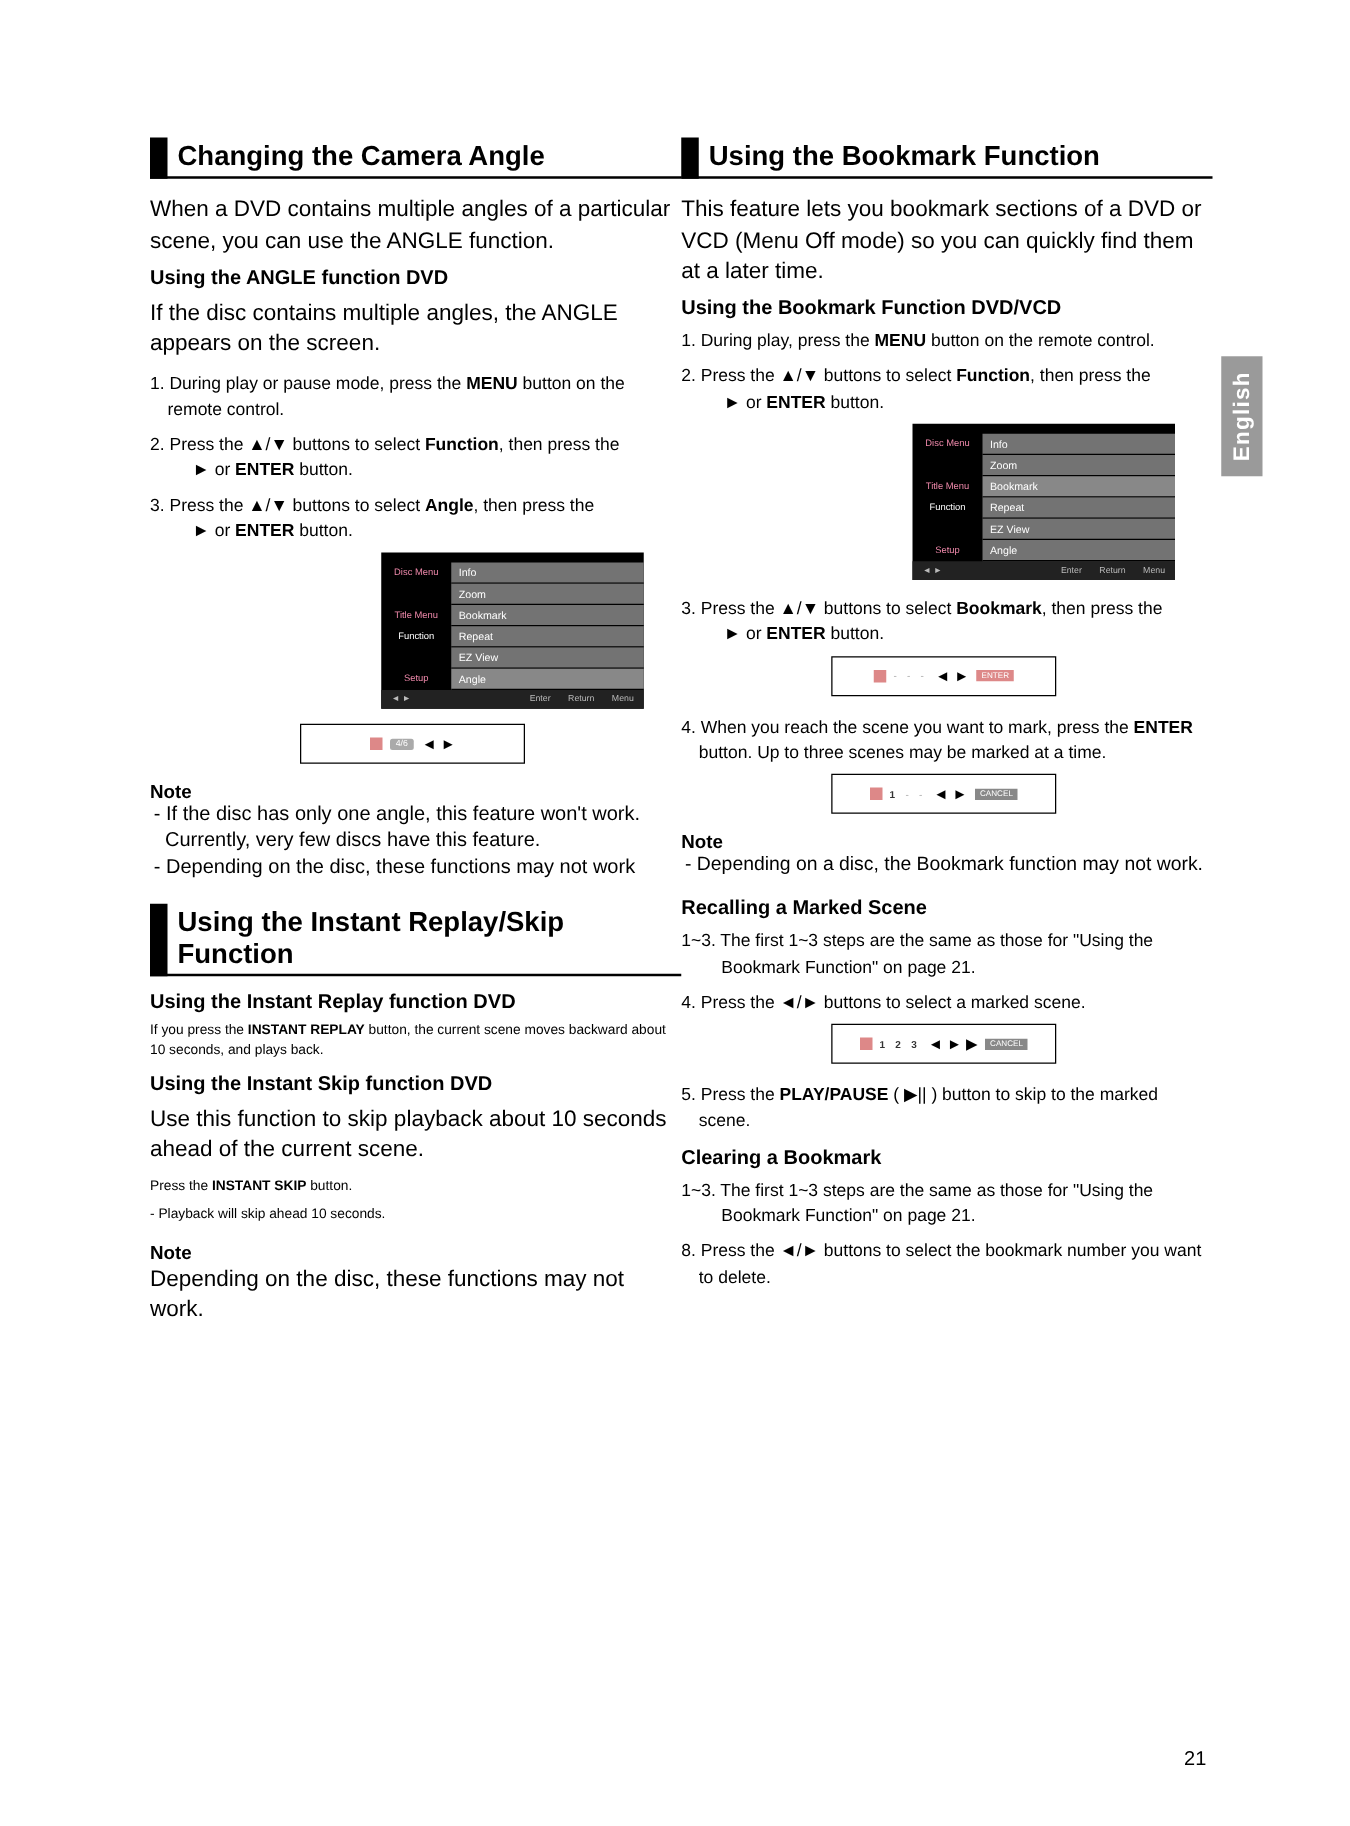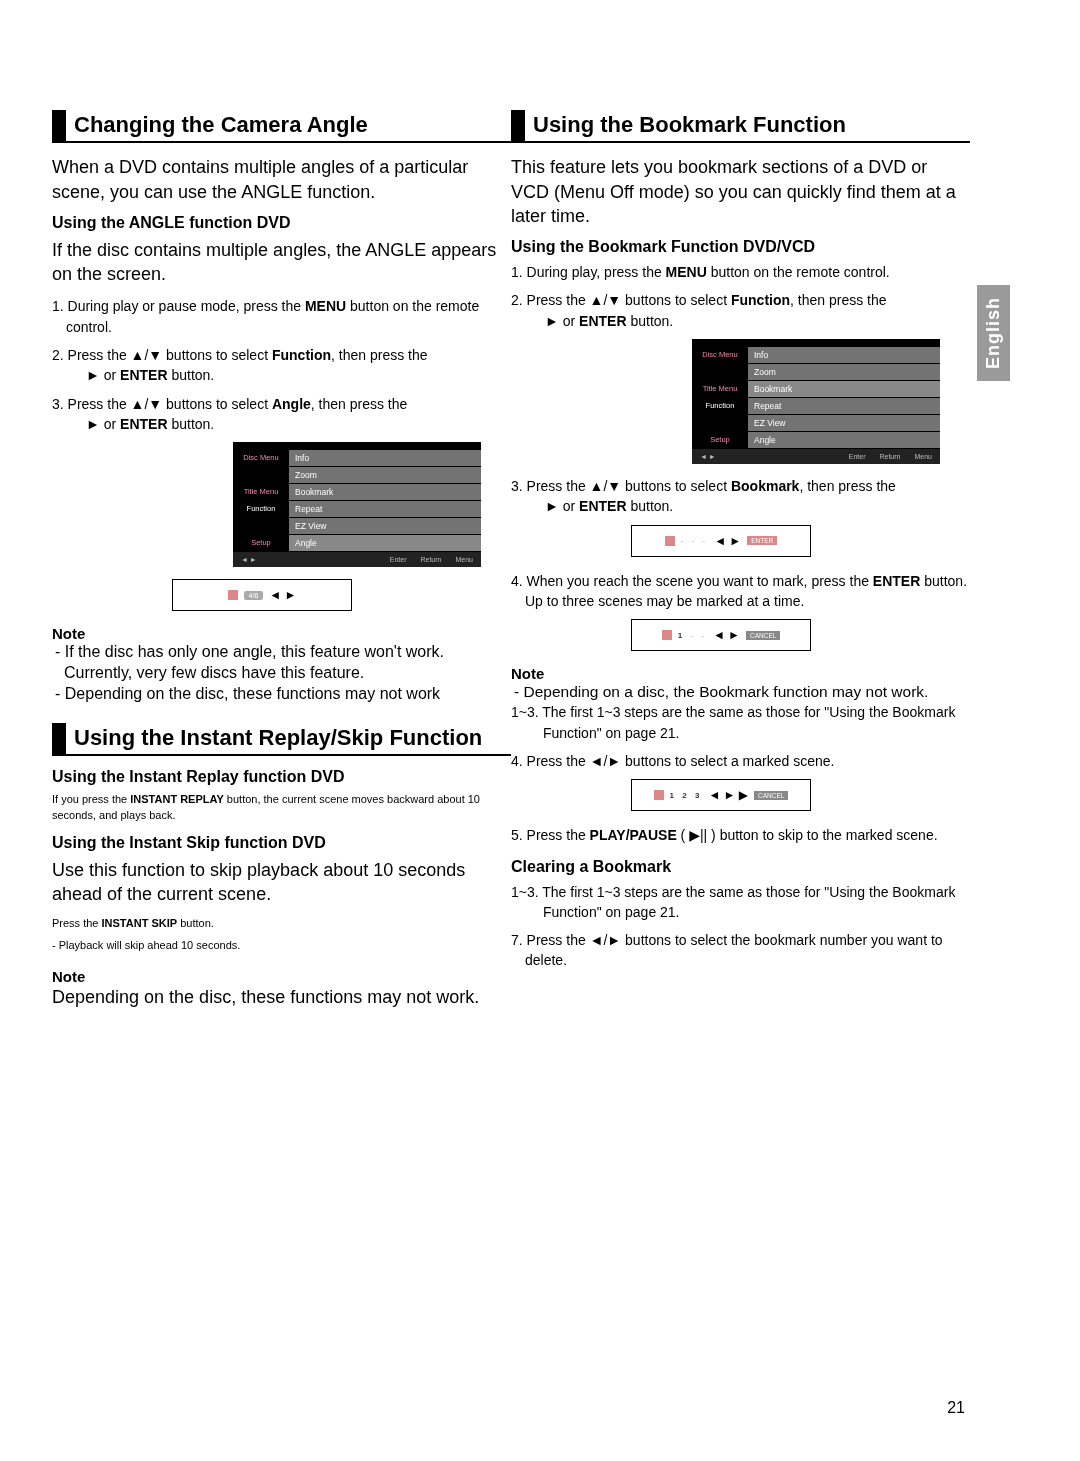--- a/index.html
+++ b/index.html
@@ -5,21 +5,21 @@
   * { box-sizing: border-box; margin: 0; padding: 0; }
   body {
     width: 1080px;
     height: 1461px;
     background: #fff;
     font-family: Arial, Helvetica, sans-serif;
     color: #000;
     position: relative;
   }
   .page {
-    padding: 110px 110px 60px 52px;
+    padding: 110px 110px 60px 120px;
     display: flex;
   }
   .col { flex: 1; min-width: 0; }
   .section-heading {
     border-left: 14px solid #000;
     border-bottom: 2px solid #000;
     padding: 2px 0 4px 8px;
     font-size: 22px;
     font-weight: bold;
     margin-bottom: 12px;
@@ -43,21 +43,21 @@
     color: #fff;
     font-weight: bold;
     font-size: 18px;
     padding: 12px 6px;
     writing-mode: vertical-rl;
     transform: rotate(180deg);
     letter-spacing: 1px;
   }
 
   .osd {
-    width: 248px;
+    width: 210px;
     margin: 6px 0 12px auto;
     background: #000;
     padding: 8px 0 0 0;
     font-size: 8.5px;
     color: #ccc;
   }
   .osd-row { display: flex; align-items: stretch; }
   .osd-left { width: 56px; text-align: center; font-size: 7.5px; padding: 3px 2px; color: #e8a; }
   .osd-right { flex: 1; background: #737373; color: #fff; padding: 3px 6px; border-bottom: 1px solid #000; }
   .osd-right.hl { background: #888; color: #fff; }
@@ -247,35 +247,36 @@
         <span class="ico"></span>
         <span class="nums"><span class="dark">1</span>  -  -</span>
         <span class="glyph">◄ ►</span>
         <span class="btn" style="background:#888;">CANCEL</span>
       </div>
     </div>
 
     <div class="note-head">Note</div>
     <div class="note-item-sm">- Depending on a disc, the Bookmark function may not work.</div>
 
+    <div class="sub-heading" style="margin-top:16px;">Recalling a Marked Scene</div>
     <div class="step" style="padding-left:32px;text-indent:-32px;">1~3. The first 1~3 steps are the same as those for "Using the Bookmark Function" on page 21.</div>
     <div class="step">4.  Press the ◄/► buttons to select a marked scene.</div>
 
     <div class="osd-sm">
       <div class="bar">
         <span class="ico"></span>
         <span class="nums dark">1  2  3</span>
         <span class="glyph">◄ ► ▶</span>
         <span class="btn" style="background:#888;">CANCEL</span>
       </div>
     </div>
 
     <div class="step">
       <span>5. Press the </span><b>PLAY/PAUSE</b><span> ( ▶|| ) button to skip to the marked scene.</span>
     </div>
 
     <div class="sub-heading" style="margin-top:12px;">Clearing a Bookmark</div>
     <div class="step" style="padding-left:32px;text-indent:-32px;">1~3. The first 1~3 steps are the same as those for  "Using the Bookmark Function" on page 21.</div>
-    <div class="step">7. Press the ◄/► buttons to select the bookmark number you want to delete.</div>
+    <div class="step">8. Press the ◄/► buttons to select the bookmark number you want to delete.</div>
   </div>
 </div>
 
 <div class="page-num">21</div>
 
 </body></html>

